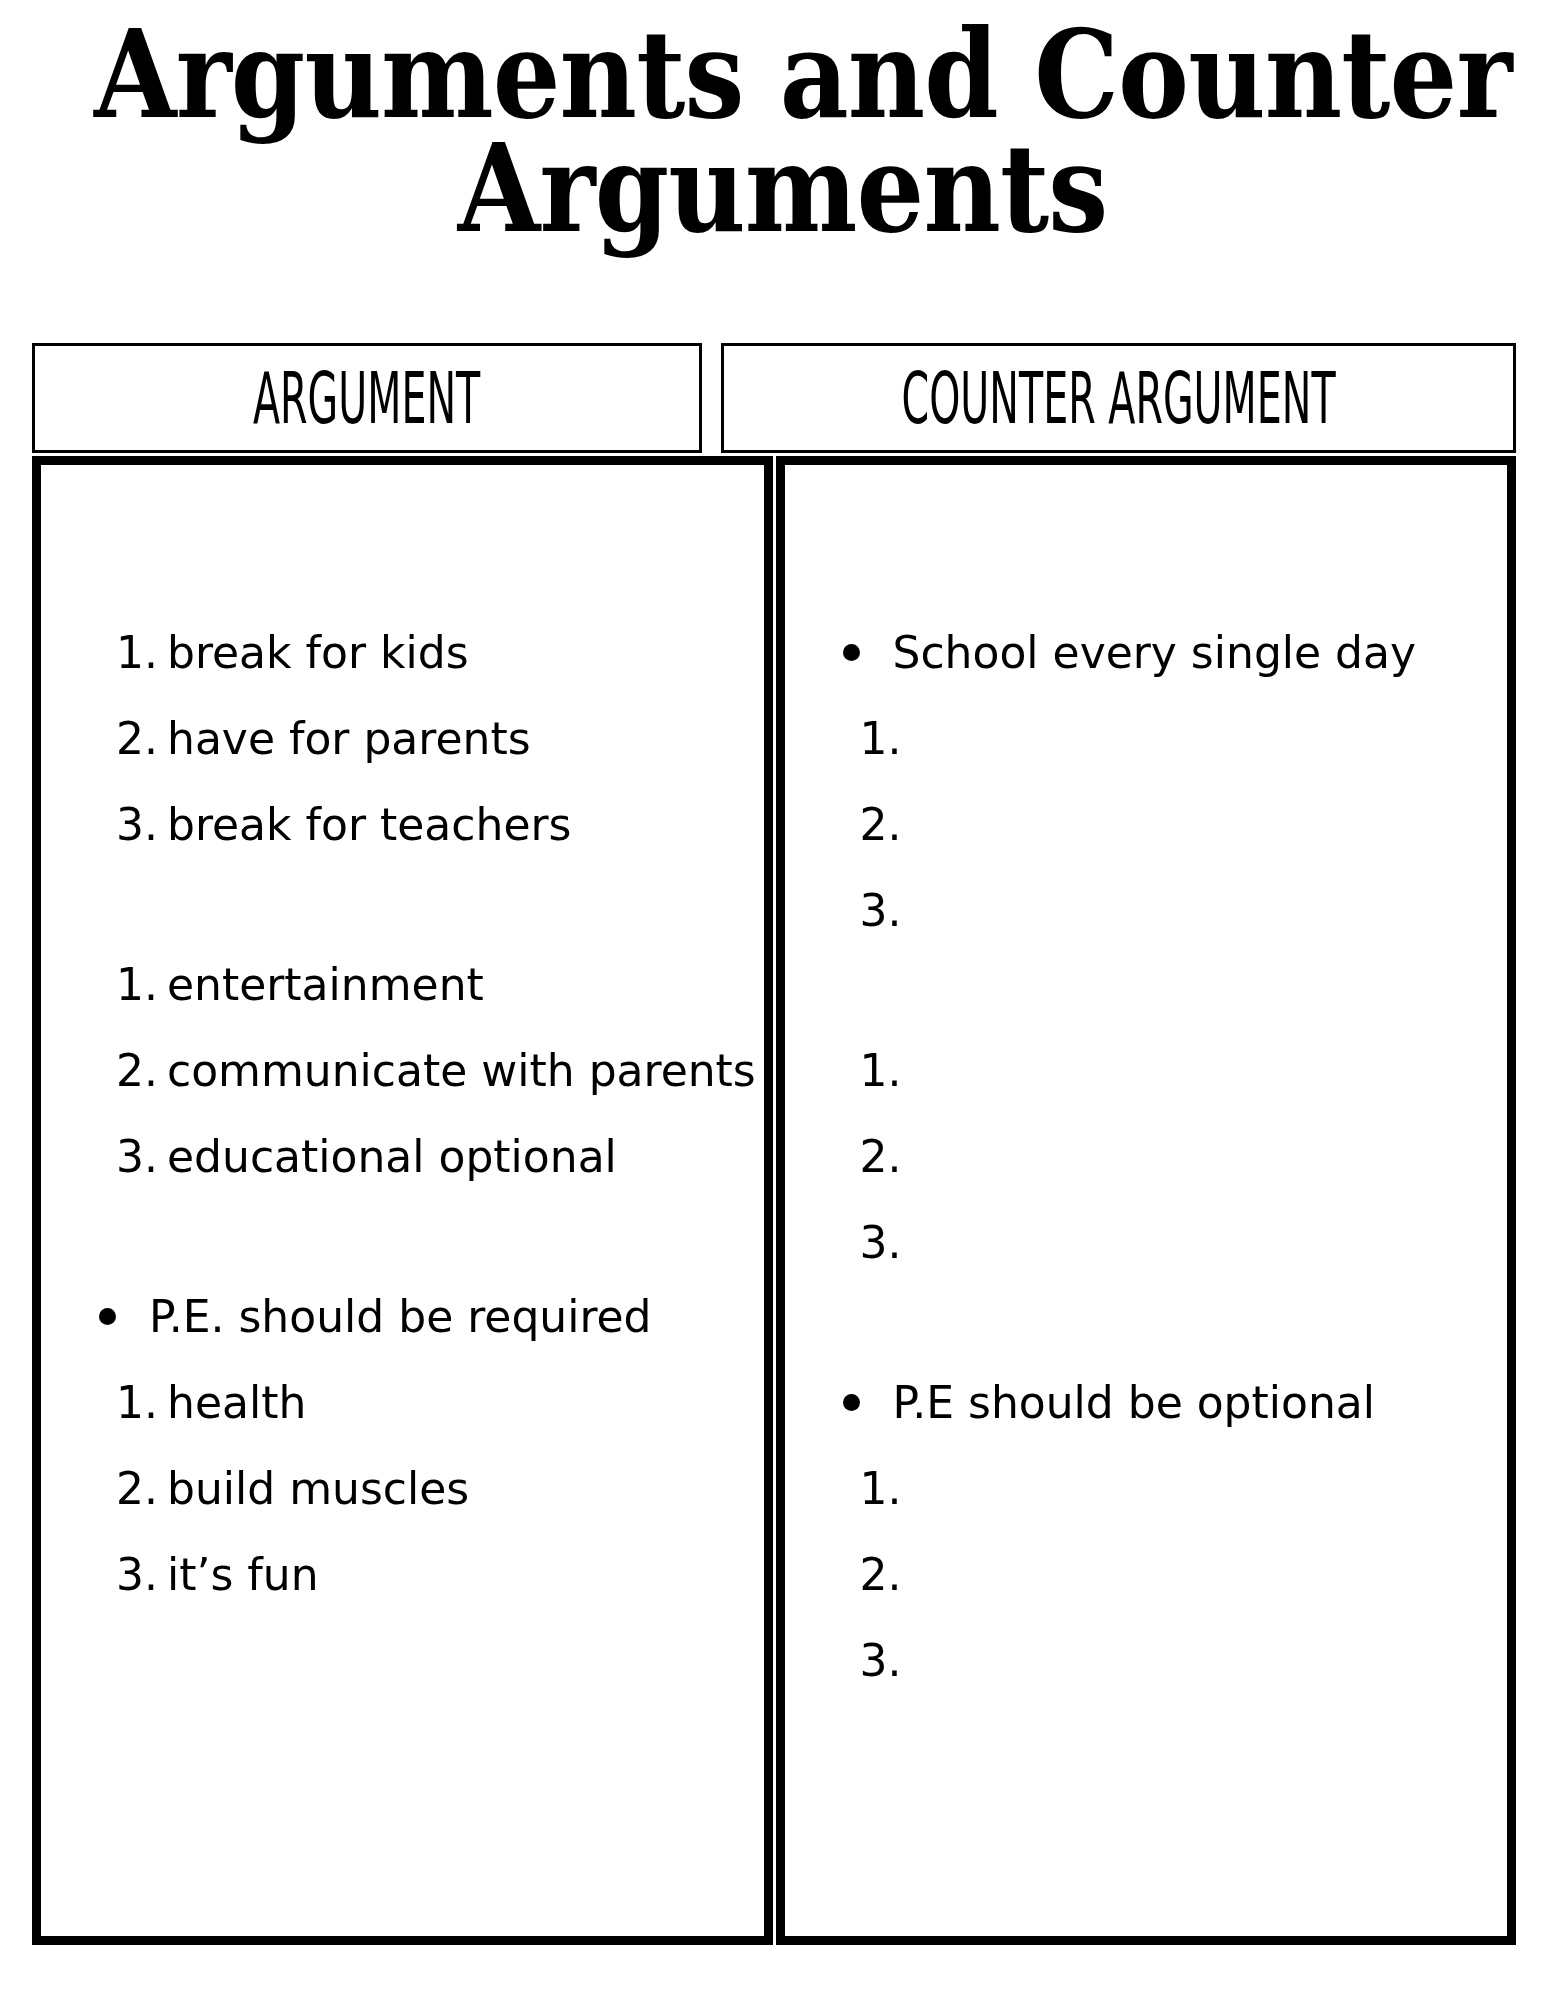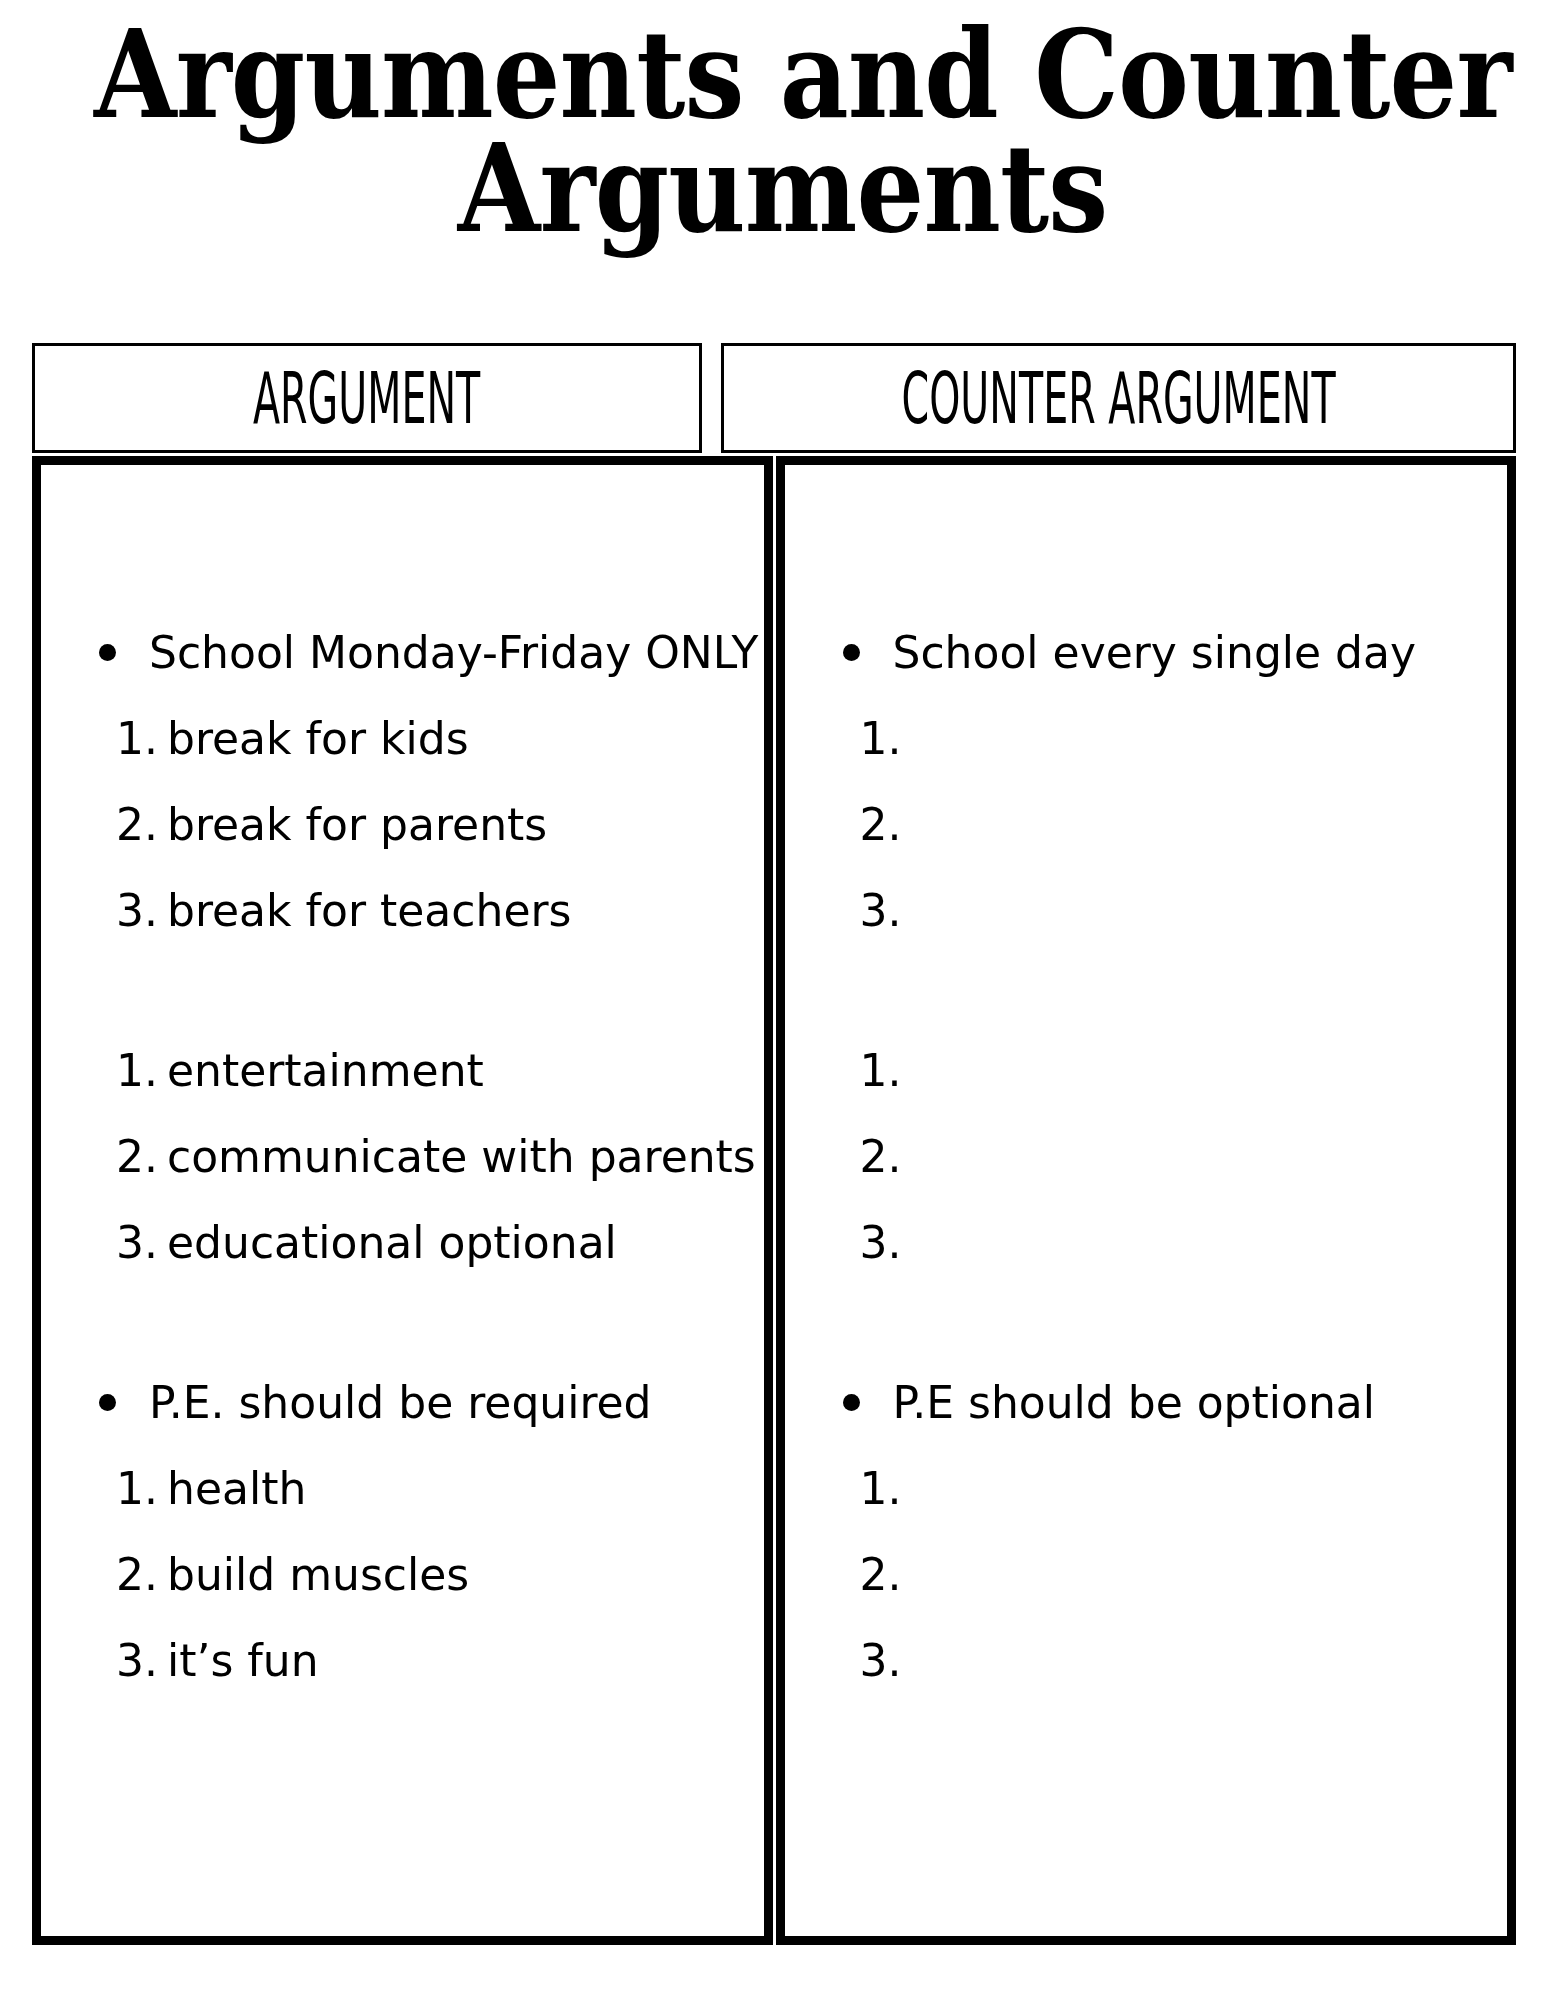--- a/index.html
+++ b/index.html
@@ -112,31 +112,27 @@
       <div class="th">
         <span class="th-text">COUNTER ARGUMENT</span>
       </div>
     </div>
 
     <div class="tbody">
 
       <div class="td">
 
         <div class="block">
-          <div class="line bullet-line">
-            <span class="dot"></span>
-            <span>School Monday-Friday ONLY</span>
-          </div>
           <div class="line num-line">
             <span class="num">1.</span>
             <span>break for kids</span>
           </div>
           <div class="line num-line">
             <span class="num">2.</span>
-            <span>break for parents</span>
+            <span>have for parents</span>
           </div>
           <div class="line num-line">
             <span class="num">3.</span>
             <span>break for teachers</span>
           </div>
         </div>
 
         <div class="block">
           <div class="line num-line">
             <span class="num">1.</span>

